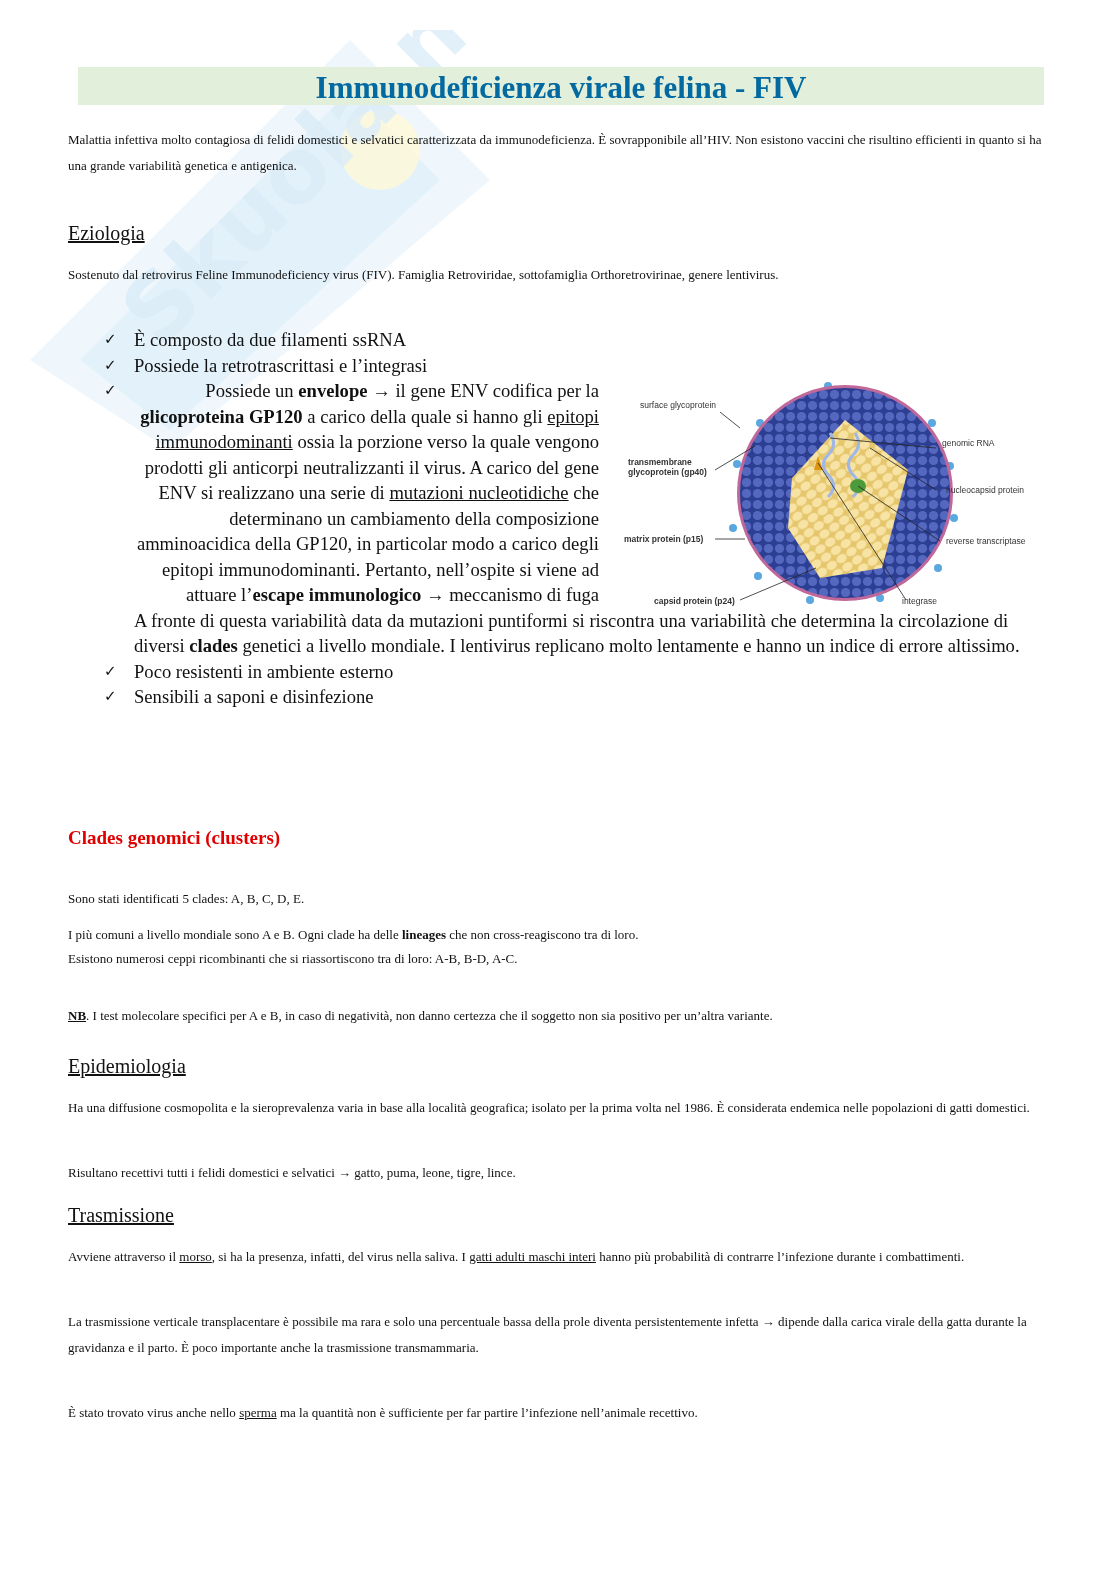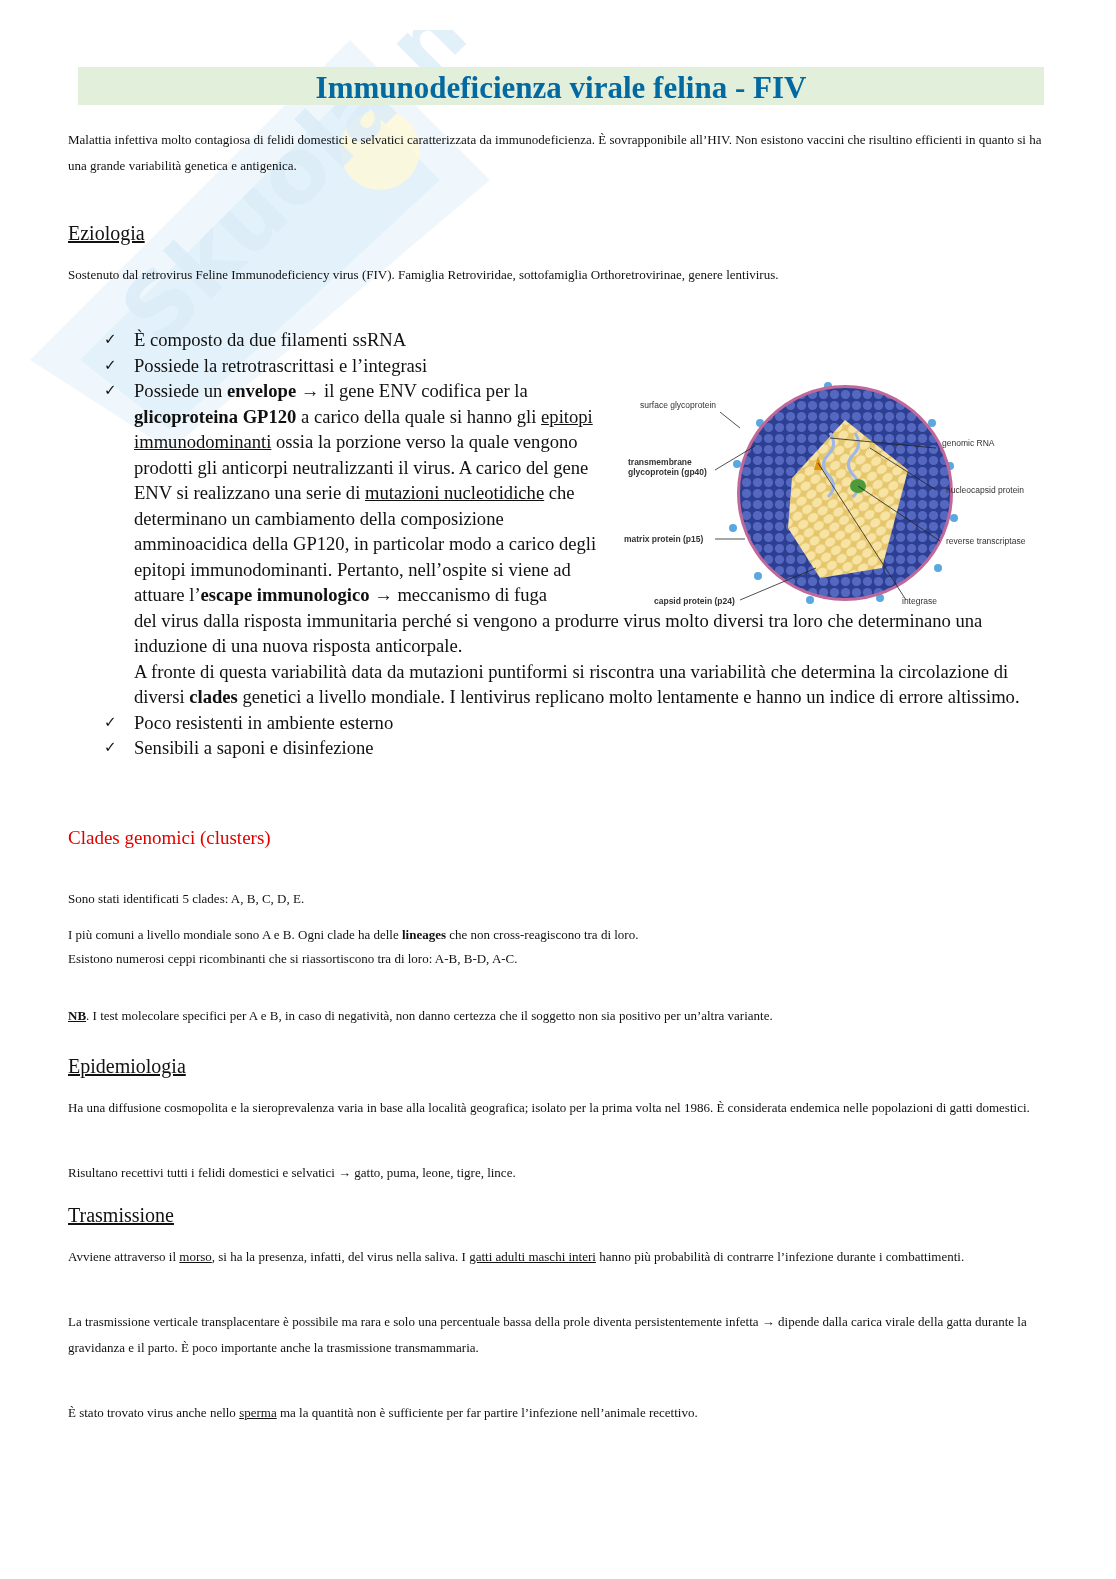--- a/index.html
+++ b/index.html
@@ -15,27 +15,27 @@
   .title-band {
     position: absolute; left: 78px; top: 67px; width: 966px; height: 38px;
     background: #e2efda;
   }
   .title {
     position: absolute; left: 78px; top: 67px; width: 966px; height: 42px;
     text-align: center; font-weight: bold; font-size: 31px; line-height: 42px; color: #0369a1;
   }
   .p { position: absolute; left: 68px; width: 975px; font-size: 13px; line-height: 25.5px; }
   .h { position: absolute; left: 68px; font-size: 20px; font-weight: normal; text-decoration: underline; line-height: 26px; }
-  .h-red { position: absolute; left: 68px; font-size: 19px; font-weight: normal; color: #e00000; line-height: 26px; }
+  .h-red { position: absolute; left: 68px; font-size: 19px; font-weight: bold; color: #e00000; line-height: 26px; }
   .u { text-decoration: underline; }
   .b { font-weight: bold; }
   .check-list { position: absolute; left: 104px; width: 940px; font-size: 18.6px; line-height: 25.5px; }
   .check-item { position: relative; padding-left: 30px; }
   .check-mark { position: absolute; left: 0; top: 0; font-family: "DejaVu Sans", sans-serif; font-size: 15px; }
-  .env-narrow { display: block; width: 465px; }
+  .env-narrow { display: block; width: 465px; text-align: right; }
   .diagram { position: absolute; left: 620px; top: 378px; width: 420px; height: 232px; }
   .diagram text { font-family: "Liberation Sans", "DejaVu Sans", sans-serif; font-size: 8.5px; fill: #333; }
   .diagram text.bold { font-weight: bold; }
 </style>
 </head>
 <body>
 
 <svg class="watermark" viewBox="0 0 480 420">
   <polygon points="10,330 330,10 470,150 150,420" fill="#d4e9f7" opacity="0.7"></polygon>
   <polygon points="60,330 330,60 420,150 150,400" fill="#c2e1f5" opacity="0.6"></polygon>
@@ -58,21 +58,20 @@
       <span class="check-mark">✓</span>
       <span>È composto da due filamenti ssRNA</span>
     </div>
     <div class="check-item">
       <span class="check-mark">✓</span>
       <span>Possiede la retrotrascrittasi e l’integrasi</span>
     </div>
     <div class="check-item">
       <span class="check-mark">✓</span>
       <span class="env-narrow"><span>Possiede un </span><span class="b">envelope</span><span> → il gene ENV codifica per la </span><span class="b">glicoproteina GP120</span><span> a carico della quale si hanno gli </span><span class="u">epitopi immunodominanti</span><span> ossia la porzione verso la quale vengono prodotti gli anticorpi neutralizzanti il virus. A carico del gene ENV si realizzano una serie di </span><span class="u">mutazioni nucleotidiche</span><span> che determinano un cambiamento della composizione amminoacidica della GP120, in particolar modo a carico degli epitopi immunodominanti. Pertanto, nell’ospite si viene ad attuare l’</span><span class="b">escape immunologico</span><span> → meccanismo di fuga</span></span>
-      <span style="display:block;">del virus dalla risposta immunitaria perché si vengono a produrre virus molto diversi tra loro che determinano una induzione di una nuova risposta anticorpale.</span>
       <span style="display:block;"><span>A fronte di questa variabilità data da mutazioni puntiformi si riscontra una variabilità che determina la circolazione di diversi </span><span class="b">clades</span><span> genetici a livello mondiale. I lentivirus replicano molto lentamente e hanno un indice di errore altissimo.</span></span>
     </div>
     <div class="check-item">
       <span class="check-mark">✓</span>
       <span>Poco resistenti in ambiente esterno</span>
     </div>
     <div class="check-item">
       <span class="check-mark">✓</span>
       <span>Sensibili a saponi e disinfezione</span>
     </div>

